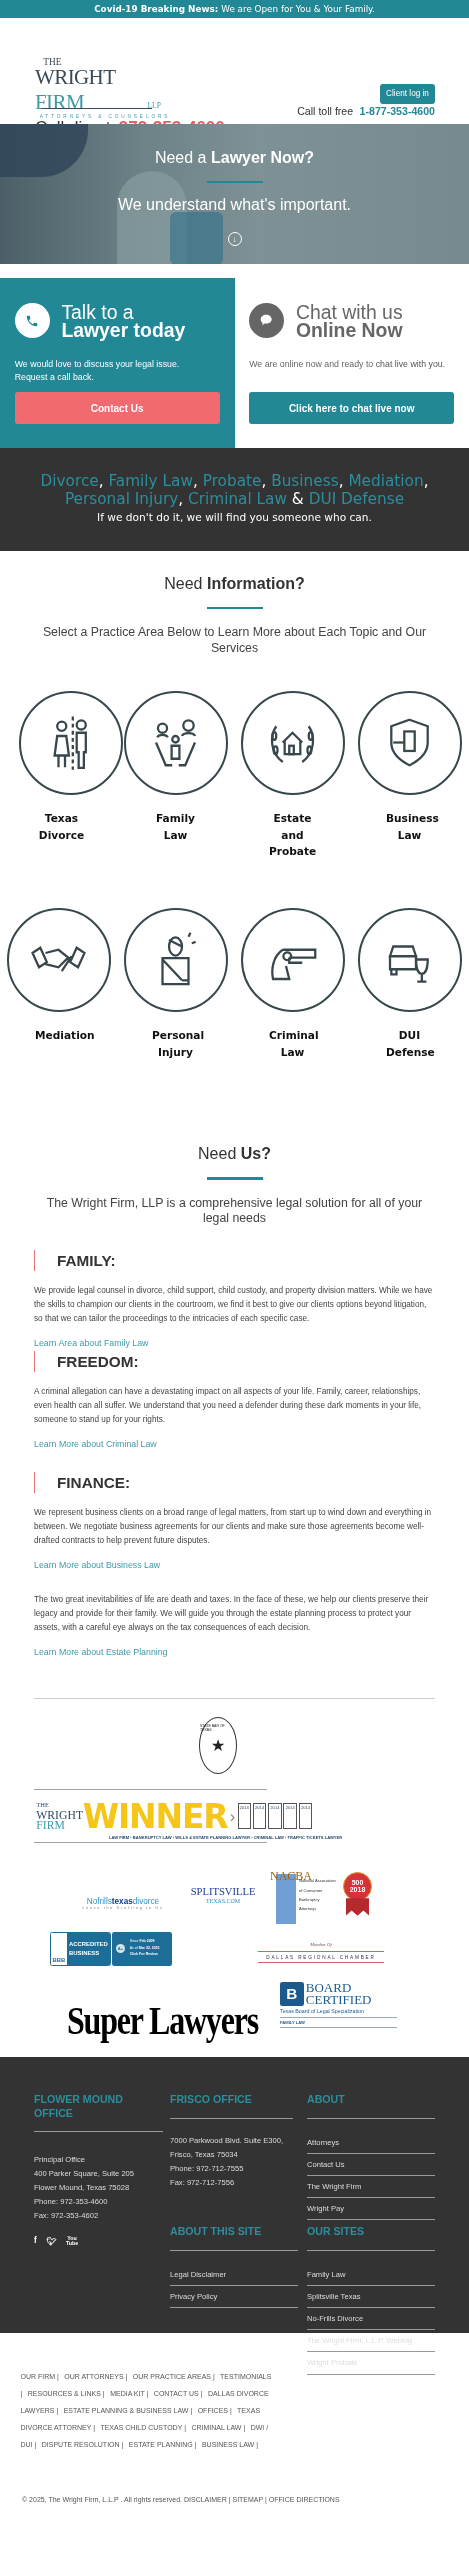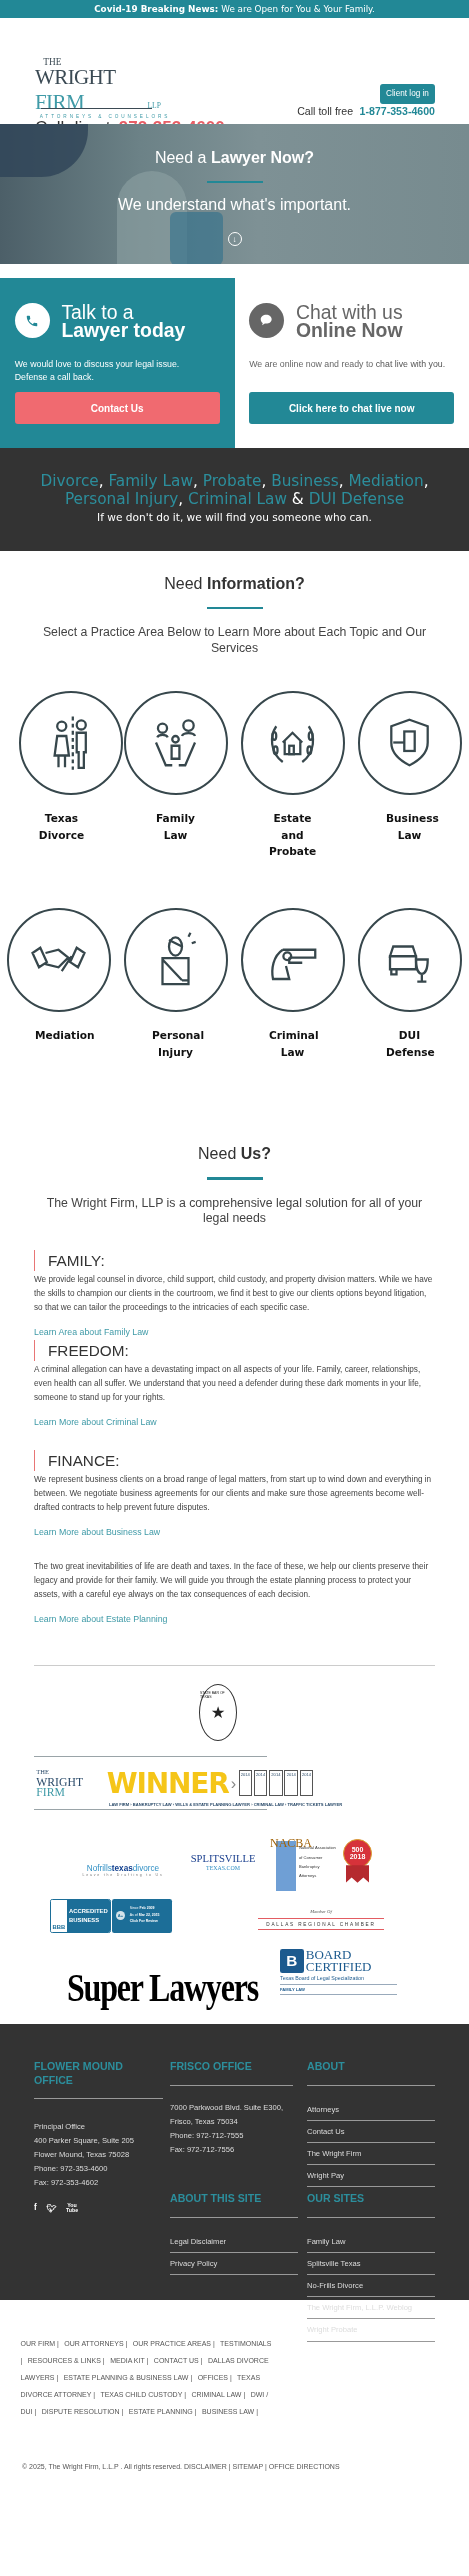--- a/index.html
+++ b/index.html
@@ -75,33 +75,33 @@
   .icon-circle { width: 104px; height: 104px; border: 2.3px solid #37474c; border-radius: 50%; margin: 0 auto; display: flex; align-items: center; justify-content: center; }
   .icon-circle svg { width: 65px; height: 65px; stroke: #37474c; fill: none; stroke-width: 3.5; }
   .icon-label { margin-top: 15.3px; font-family: "DejaVu Sans", sans-serif; font-weight: bold; font-size: 10.6px; line-height: 16.4px; color: #111; padding: 0 35px; }
   .icons-grid .icon-cell:nth-child(1) .icon-circle { margin-left: 19px; }
   .icons-grid .icon-cell:nth-child(1) .icon-label { text-align: center; padding: 0 0 0 29px; width: 94px; }
 
   
   .needus { padding-top: 20.5px; }
   .needus .section-sub { margin-top: 16px; }
   .topic { padding: 0 34px; margin-top: 23.5px; }
-  .topic-head { border-left: 1.8px solid #e87575; padding-left: 13px; font-size: 15.3px; font-weight: normal; color: #333; height: 21px; line-height: 21px; }
-  .topic-body { margin-top: 2px; font-size: 8.2px; line-height: 14px; color: #444; }
+  .topic-head { border-left: 1.8px solid #e87575; padding-left: 22px; font-size: 15.3px; font-weight: bold; color: #333; height: 21px; line-height: 21px; }
+  .topic-body { margin-top: 13px; font-size: 8.2px; line-height: 14px; color: #444; }
   .topic-link { display: block; margin-top: 11.7px; font-size: 8.8px; color: #3f9aa7; }
   .divider { margin: 41px 34px 0; border-top: 0.6px solid #ccc; }
 
   
   .badges { position: relative; height: 358px; }
   .b-seal { position: absolute; left: 199px; top: 17.6px; width: 38px; height: 57px; border: 1.8px double #333; border-radius: 50%; display: flex; align-items: center; justify-content: center; font-size: 16.4px; color: #222; }
   .b-seal small { position: absolute; font-size: 3.5px; top: 5.9px; }
   .b-winner { position: absolute; left: 34px; top: 90px; width: 233px; height: 54px; border-top: 1.8px solid #9aa4a8; border-bottom: 1.8px solid #9aa4a8; display: flex; align-items: center; padding-right: 0; }
   .b-winner .wlogo { width: 73px; font-family: "Liberation Serif", serif; color: #2b4b6a; font-size: 11.7px; line-height: 10.6px; padding-left: 2.3px; }
   .b-winner .wlogo span { color: #3f9aa7; }
-  .b-winner .wtext { font-size: 28px; font-weight: bold; color: #f5c518; letter-spacing: -1.2px; font-family: "DejaVu Sans", sans-serif; margin-left: 24px; }
+  .b-winner .wtext { font-size: 33px; font-weight: bold; color: #f5c518; letter-spacing: -1.2px; font-family: "DejaVu Sans", sans-serif; }
   .b-winner .chev { font-size: 16.4px; color: #888; margin: 0 2.3px; }
   .b-winner .yrs { display: flex; gap: 1.8px; }
   .b-winner .yr { width: 13.5px; height: 26.4px; border: 0.6px solid #555; font-size: 4.1px; text-align: center; line-height: 5.3px; color: #2b4b6a; padding-top: 1.2px; }
   .b-winner .cats { position: absolute; left: 75px; bottom: 2.3px; font-size: 4.1px; font-weight: bold; color: #2b4b6a; white-space: nowrap; }
   .b-nofrills { position: absolute; left: 76px; top: 176px; width: 94px; height: 38px; text-align: center; }
   .b-nofrills .n1 { font-size: 8.2px; color: #2f8fc4; margin-top: 22px; }
   .b-nofrills .n1 b { color: #0d3c8c; }
   .b-nofrills .n2 { font-size: 3.5px; letter-spacing: 1.8px; color: #777; }
   .b-split { position: absolute; left: 182px; top: 188px; width: 82px; text-align: center; font-family: "Liberation Serif", serif; color: #1a3f8e; font-size: 10.6px; line-height: 9.4px; }
   .b-split small { display: block; font-size: 5.9px; color: #2f8fc4; }
@@ -186,21 +186,21 @@
 <div class="cta">
   <div class="cta-left">
     <div class="cta-head">
       <div class="cta-circle">
         <svg width="14" height="14" viewBox="0 0 24 24">
             <path d="M6.6 10.8c1.4 2.8 3.8 5.1 6.6 6.6l2.2-2.2c.3-.3.7-.4 1-.2 1.1.4 2.3.6 3.6.6.6 0 1 .4 1 1V20c0 .6-.4 1-1 1C10.6 21 3 13.4 3 4c0-.6.4-1 1-1h3.5c.6 0 1 .4 1 1 0 1.3.2 2.5.6 3.6.1.3 0 .7-.2 1L6.6 10.8z" fill="#228896"></path>
           </svg>
       </div>
       <div class="cta-title"><span>Talk to a</span><b>Lawyer today</b></div>
     </div>
-    <div class="cta-text"><span>We would love to discuss your legal issue.</span> <b>Defense a call back</b><span>.</span></div>
+    <div class="cta-text"><span>We would love to discuss your legal issue.</span> <b>Request a call back</b><span>.</span></div>
     <a class="cta-btn">Contact Us</a>
   </div>
   <div class="cta-right">
     <div class="cta-head">
       <div class="cta-circle">
         <svg width="16.4" height="16.4" viewBox="0 0 24 24">
             <path d="M12 4c4.4 0 8 2.9 8 6.5S16.4 17 12 17c-.7 0-1.4-.1-2-.2L6 19.5l1-3.3C5.2 15 4 12.9 4 10.5 4 6.9 7.6 4 12 4z" fill="#fff"></path>
           </svg>
       </div>
       <div class="cta-title"><span>Chat with us</span><b>Online Now</b></div>

